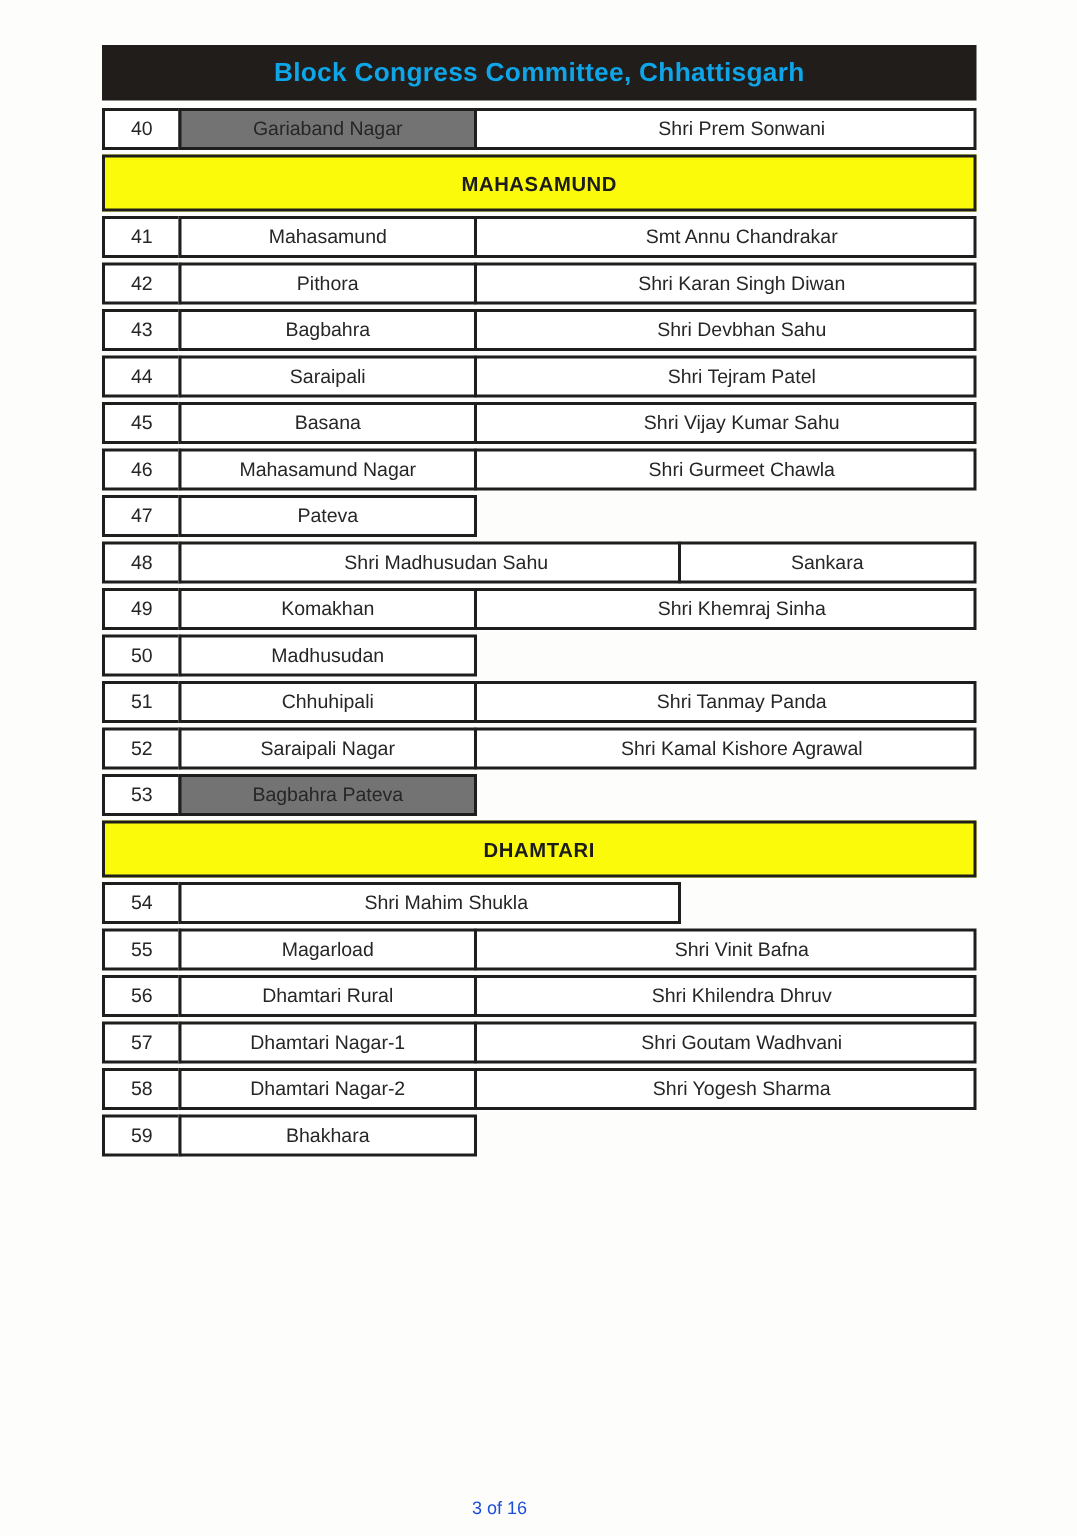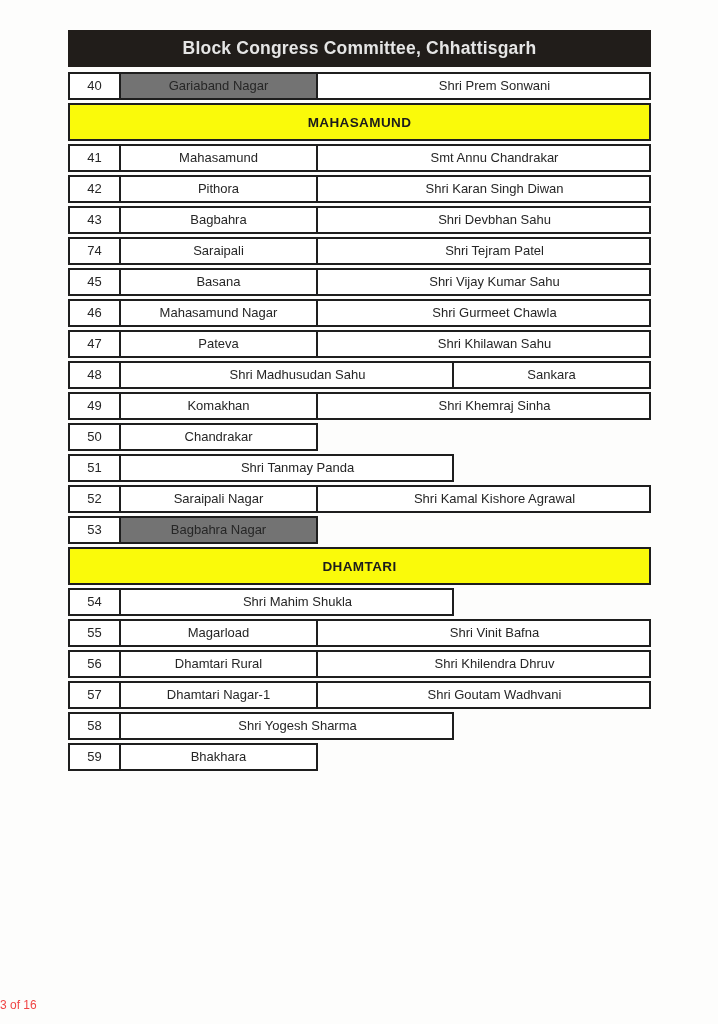--- a/index.html
+++ b/index.html
@@ -5,21 +5,21 @@
   * { margin:0; padding:0; box-sizing:border-box; }
   html,body { width:718px; height:1024px; }
   body {
     background:#fdfdfc;
     font-family:"Liberation Sans", sans-serif;
     position:relative;
     overflow:hidden;
   }
   .doc-table { position:absolute; left:68px; top:30px; width:583px; }
   .title-bar {
-    background:#211d1a; color:#e5e5e5;
+    background:#211d1a; color:#0ea5e9;
     height:37px; display:flex; align-items:center; justify-content:center;
     font-weight:bold; font-size:17.5px; letter-spacing:0.2px;
     margin-bottom:5px;
   }
   .row { display:flex; margin-bottom:3px; }
   .cell {
     border:2px solid #1e1e1e; background:#ffffff;
     height:28px; display:flex; align-items:center; justify-content:center;
     font-size:13px; color:#262626; text-align:center; line-height:1.1;
   }
@@ -28,21 +28,21 @@
   .cell.name  { width:335px; margin-left:-2px;padding-left:22px; }
   .cell.shaded{ background:#737373; }
   .section-bar {
     border:2px solid #1e1e1e; background:#fafa0a; color:#1c1c1c;
     height:38px; display:flex; align-items:center; justify-content:center;
     font-weight:bold; font-size:13.5px; letter-spacing:0.4px;
     margin-bottom:3px;
   }
   .footer {
     position:absolute; top:998px; left:0; width:666px;
-    text-align:left; font-size:12px; color:#ef4444;
+    text-align:center; font-size:12px; color:#1d4ed8;
   }
 </style>
 </head>
 <body>
 
 <div class="doc-table">
 
   <div class="title-bar">Block Congress Committee, Chhattisgarh</div>
 
   <div class="row">
@@ -65,74 +65,74 @@
     <div class="cell name">Shri Karan Singh Diwan</div>
   </div>
 
   <div class="row">
     <div class="cell num">43</div>
     <div class="cell block">Bagbahra</div>
     <div class="cell name">Shri Devbhan Sahu</div>
   </div>
 
   <div class="row">
-    <div class="cell num">74</div>
+    <div class="cell num">44</div>
     <div class="cell block">Saraipali</div>
     <div class="cell name">Shri Tejram Patel</div>
   </div>
 
   <div class="row">
     <div class="cell num">45</div>
     <div class="cell block">Basana</div>
     <div class="cell name">Shri Vijay Kumar Sahu</div>
   </div>
 
   <div class="row">
     <div class="cell num">46</div>
     <div class="cell block">Mahasamund Nagar</div>
     <div class="cell name">Shri Gurmeet Chawla</div>
   </div>
 
   <div class="row">
     <div class="cell num">47</div>
     <div class="cell block">Pateva</div>
-    <div class="cell name">Shri Khilawan Sahu</div>
   </div>
 
   <div class="row">
     <div class="cell num">48</div>
     <div class="cell name">Shri Madhusudan Sahu</div>
     <div class="cell block">Sankara</div>
   </div>
 
   <div class="row">
     <div class="cell num">49</div>
     <div class="cell block">Komakhan</div>
     <div class="cell name">Shri Khemraj Sinha</div>
   </div>
 
   <div class="row">
     <div class="cell num">50</div>
-    <div class="cell block">Chandrakar</div>
+    <div class="cell block">Madhusudan</div>
   </div>
 
   <div class="row">
     <div class="cell num">51</div>
+    <div class="cell block">Chhuhipali</div>
     <div class="cell name">Shri Tanmay Panda</div>
   </div>
 
   <div class="row">
     <div class="cell num">52</div>
     <div class="cell block">Saraipali Nagar</div>
     <div class="cell name">Shri Kamal Kishore Agrawal</div>
   </div>
 
   <div class="row">
     <div class="cell num">53</div>
-    <div class="cell block shaded">Bagbahra Nagar</div>
+    <div class="cell block shaded">Bagbahra Pateva</div>
   </div>
 
   <div class="section-bar">DHAMTARI</div>
 
   <div class="row">
     <div class="cell num">54</div>
     <div class="cell name">Shri Mahim Shukla</div>
   </div>
 
   <div class="row">
@@ -148,20 +148,21 @@
   </div>
 
   <div class="row">
     <div class="cell num">57</div>
     <div class="cell block">Dhamtari Nagar-1</div>
     <div class="cell name">Shri Goutam Wadhvani</div>
   </div>
 
   <div class="row">
     <div class="cell num">58</div>
+    <div class="cell block">Dhamtari Nagar-2</div>
     <div class="cell name">Shri Yogesh Sharma</div>
   </div>
 
   <div class="row">
     <div class="cell num">59</div>
     <div class="cell block">Bhakhara</div>
   </div>
 
 </div>
 

